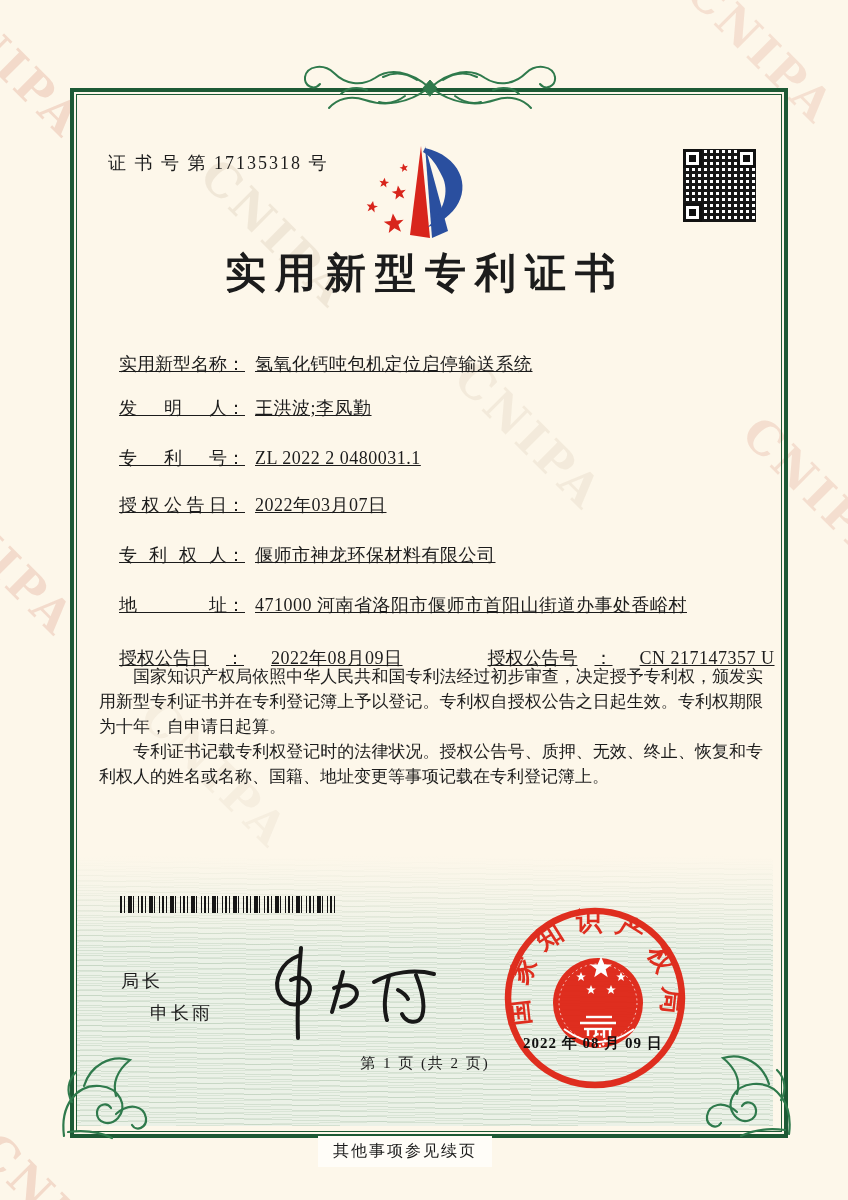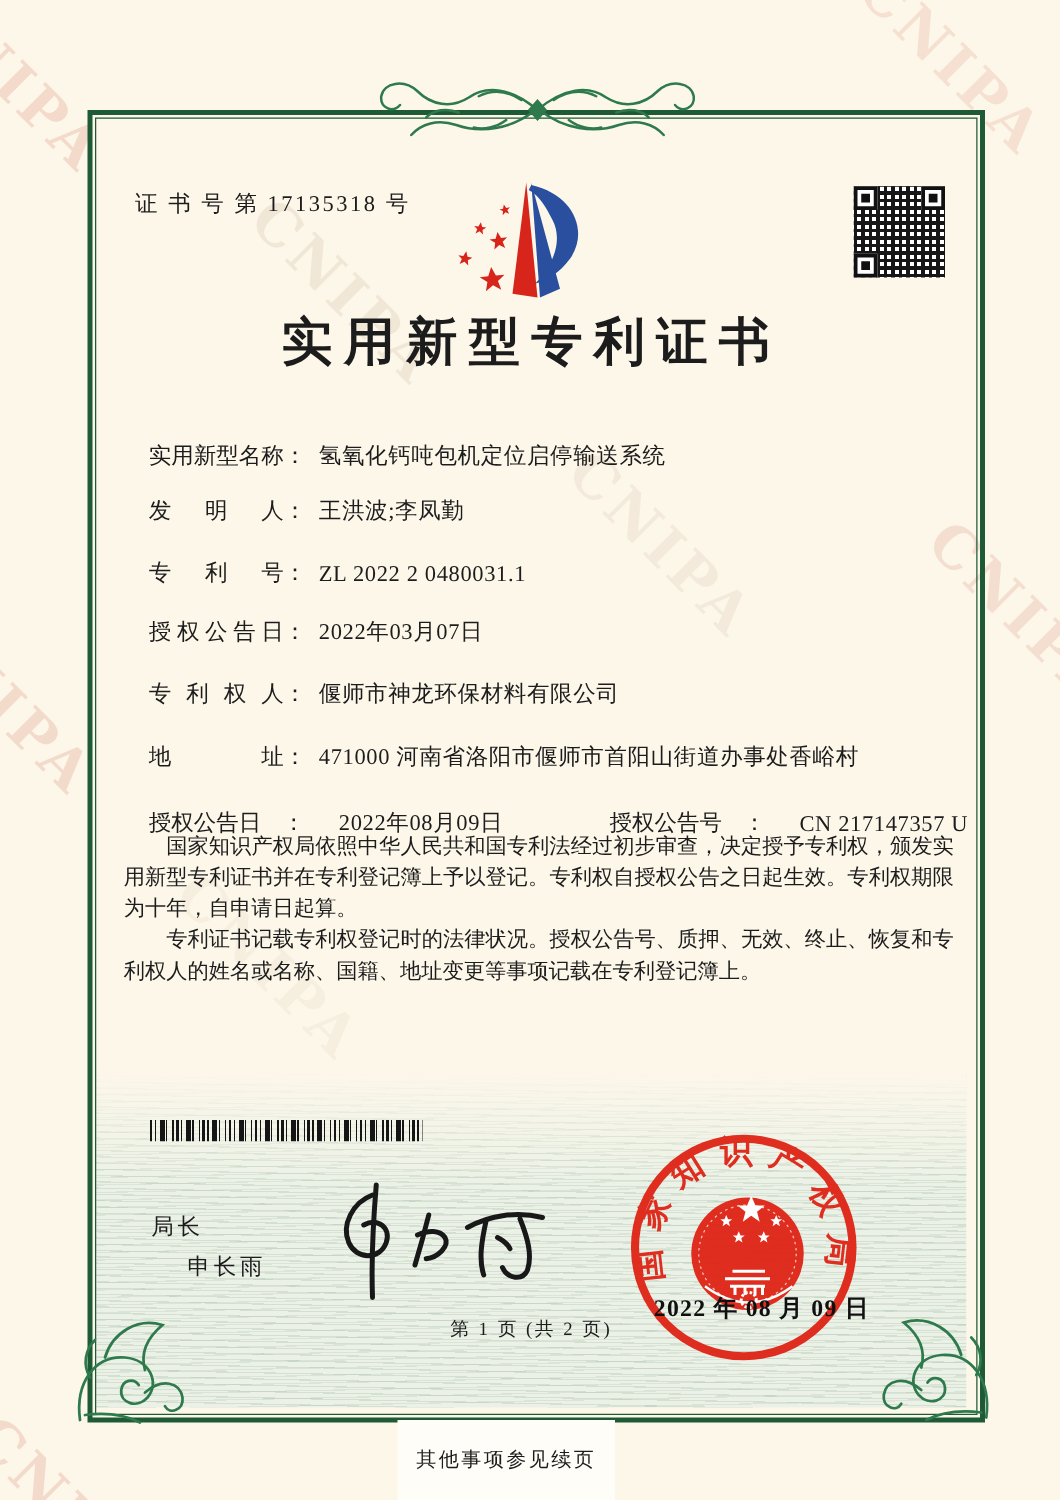--- a/index.html
+++ b/index.html
@@ -57,21 +57,21 @@
   }
   .qr .finder{position:absolute;width:19px;height:19px;background:#fff;border:3px solid #111;box-sizing:border-box;}
   .qr .finder::after{content:"";position:absolute;inset:3px;background:#111;}
   .qr .f-tl{left:0;top:0;} .qr .f-tr{right:0;top:0;} .qr .f-bl{left:0;bottom:0;}
   .title{
     position:absolute;left:70px;width:710px;top:246px;text-align:center;
     font-size:41px;font-weight:bold;letter-spacing:9px;z-index:3;
   }
   
   .fields{position:absolute;left:119px;top:352px;width:650px;font-size:18px;z-index:3;}
-  .frow{display:flex;align-items:flex-end;white-space:nowrap;}
+  .frow{display:flex;align-items:center;white-space:nowrap;text-decoration:underline;}
   .frow + .frow{margin-top:26px;}
   .frow.r2{margin-top:20px;} .frow.r4{margin-top:23px;} .frow.r7{margin-top:29px;gap:17px;}
   .flabel{display:inline-block;width:108px;text-align:justify;text-align-last:justify;}
   .flabel2{display:inline-block;width:96px;text-align:justify;text-align-last:justify;margin-left:68px;}
   .fcolon{margin-right:10px;}
   .fvalue{letter-spacing:.5px;}
   
   .paras{position:absolute;left:99px;top:664px;width:664px;z-index:3;
     font-size:17px;line-height:25px;text-align:justify;}
   .paras p{margin:0;text-indent:2em;}
@@ -83,27 +83,27 @@
       #151515 4px 5px, transparent 5px 8px,
       #151515 8px 12px, transparent 12px 13px,
       #151515 13px 14px, transparent 14px 18px,
       #151515 18px 19px, transparent 19px 21px);
   }
   .signer-title{position:absolute;left:121px;top:969px;font-size:18px;letter-spacing:3px;z-index:3;}
   .signer-name{position:absolute;left:121px;top:1001px;font-size:18px;letter-spacing:3px;z-index:3;margin-left:29px;}
   .signature{position:absolute;left:246px;top:942px;z-index:4;}
   .seal{position:absolute;left:500px;top:903px;z-index:3;opacity:.95;}
   .seal-date{
-    position:absolute;left:523px;top:1034px;z-index:4;font-size:19px;
+    position:absolute;left:523px;top:1034px;z-index:4;font-size:15px;
     font-weight:bold;letter-spacing:1px;color:#101010;white-space:nowrap;
   }
   .page-num{position:absolute;left:70px;width:710px;top:1054px;text-align:center;font-size:15px;letter-spacing:2px;z-index:3;}
   .note{
     position:absolute;left:405px;top:1136px;transform:translateX(-50%);z-index:3;
-    background:#fffdf8;padding:22px 15px;font-size:16px;letter-spacing:2px;white-space:nowrap;
+    background:#fffdf8;padding:5px 15px;font-size:16px;letter-spacing:2px;white-space:nowrap;
   }
 </style>
 </head>
 <body>
 
 <div class="wm wm1">CNIPA</div>
 <div class="wm wm2">CNIPA</div>
 <div class="wm wm3">CNIPA</div>
 <div class="wm wm4">CNIPA</div>
 <div class="wm wm5">CNIPA</div>

